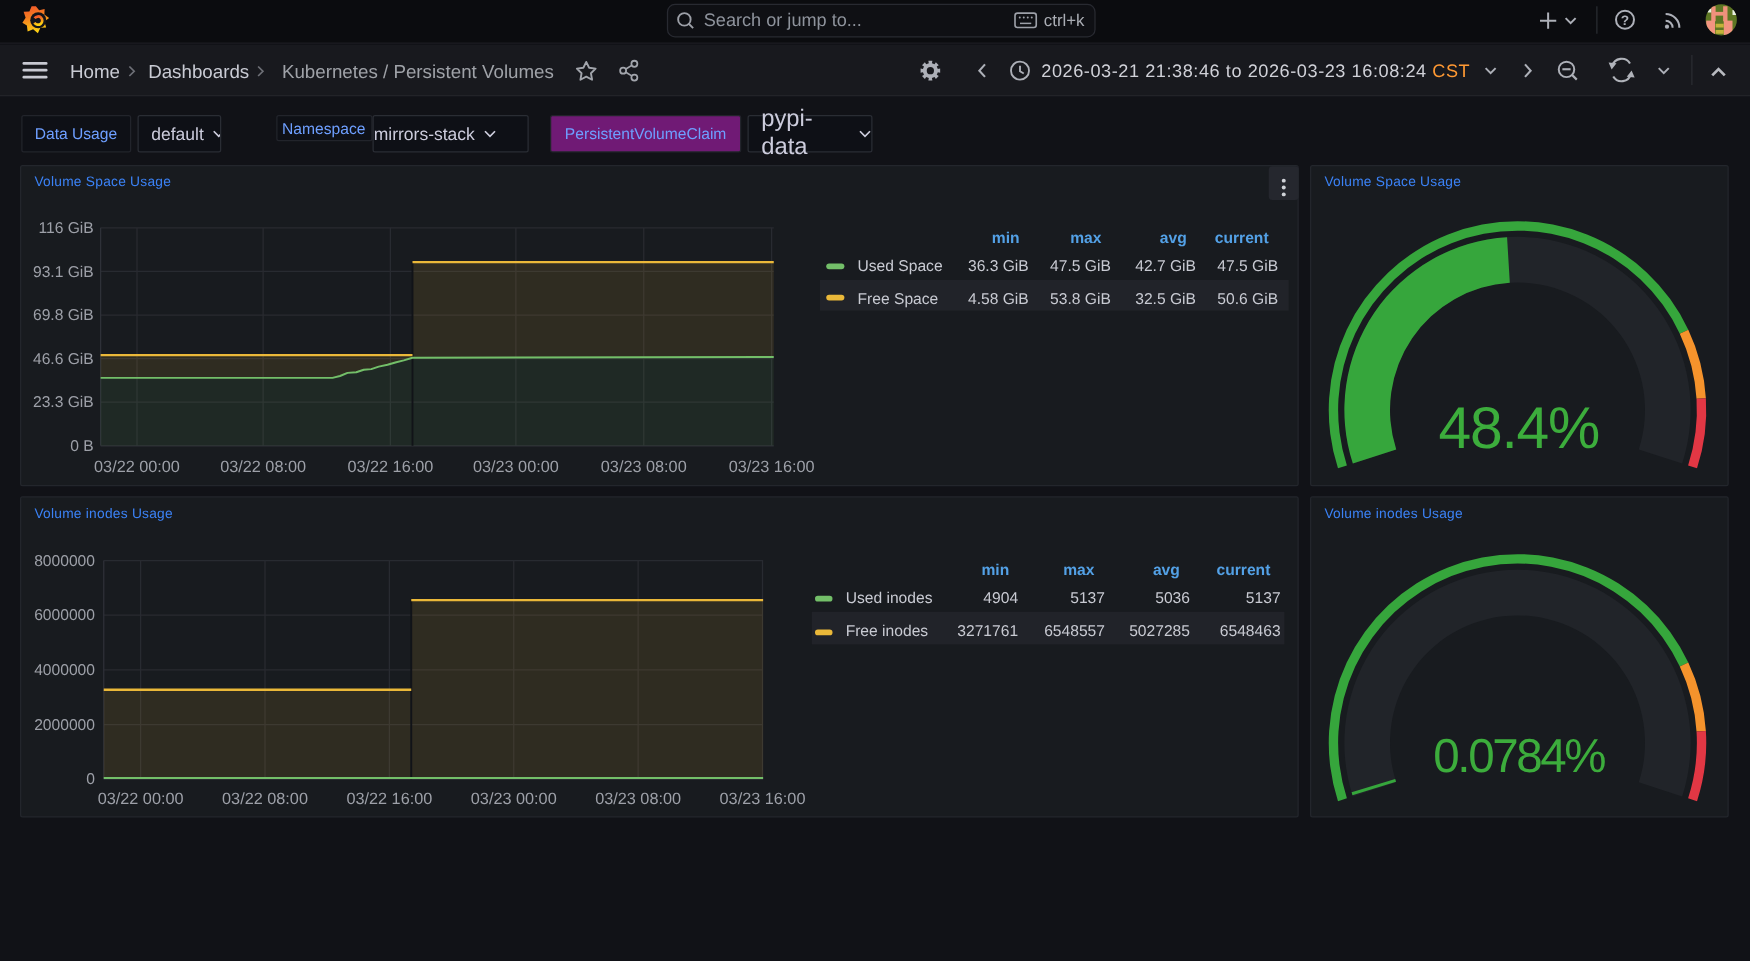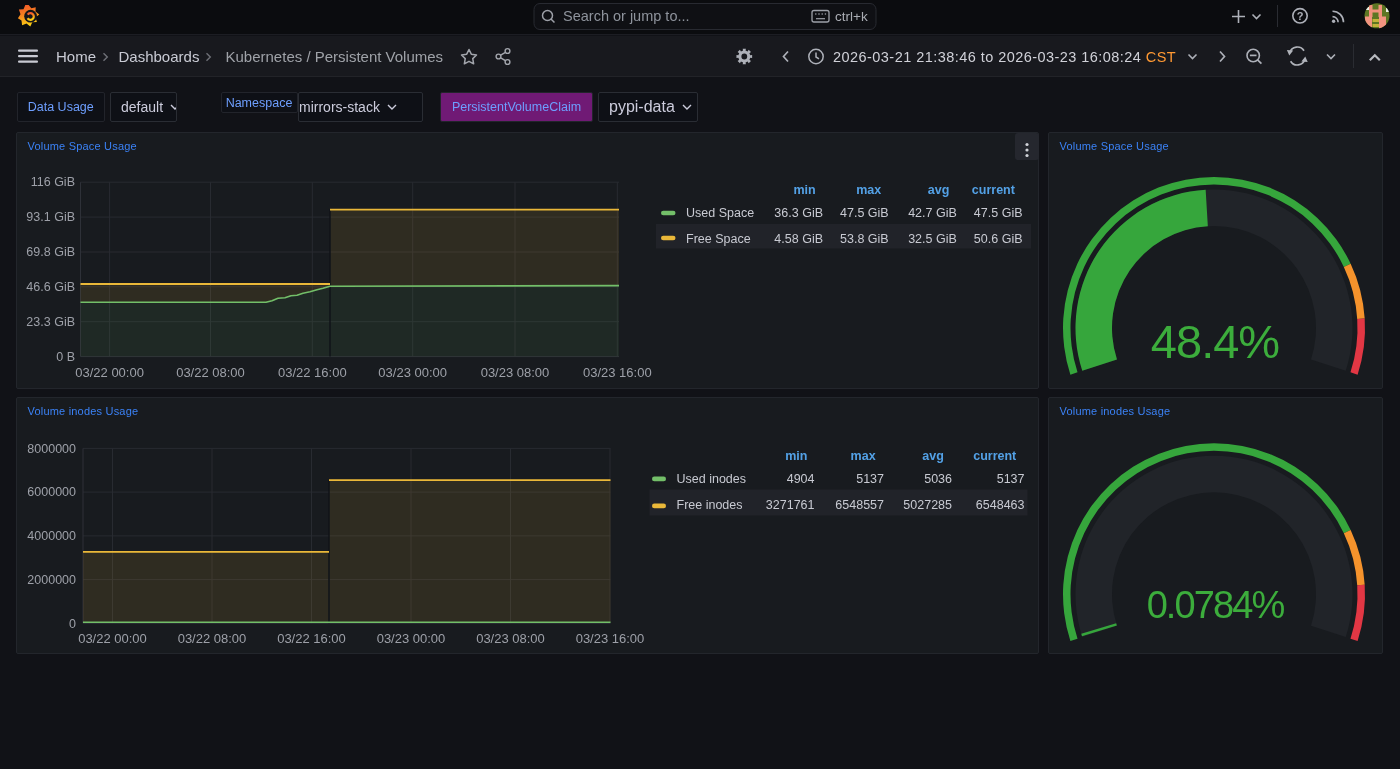--- a/index.html
+++ b/index.html
@@ -110,21 +110,21 @@
 
 <div class="abs" style="left:16.5px;top:92px;width:88.5px;height:30px;background:#0e1016;border:1px solid #22242b;border-radius:2px;color:#6e9fff;font-size:12.5px;font-weight:500;display:flex;align-items:center;justify-content:center;">Data Usage</div>
 <div class="abs" style="left:110px;top:92px;width:67px;height:30px;background:#0e1016;border:1px solid #2a2d34;border-radius:2px;color:#ccccdc;font-size:14px;display:flex;align-items:center;padding-left:10px;">default<svg width="12" height="12" style="margin-left:6px">
       <path d="M 2 4 L 6 8 L 10 4" fill="none" stroke="#ccccdc" stroke-width="1.4"></path>
     </svg></div>
 <div class="abs" style="left:208.5px;top:92px;width:77px;height:21px;background:#0e1016;border:1px solid #22242b;border-radius:2px;color:#6e9fff;font-size:12.5px;font-weight:500;display:flex;align-items:center;justify-content:center;margin-left:12px;">Namespace</div>
 <div class="abs" style="left:298px;top:92px;width:125px;height:30px;background:#0e1016;border:1px solid #2a2d34;border-radius:2px;color:#ccccdc;font-size:14px;display:flex;align-items:center;">mirrors-stack<svg width="12" height="12" style="margin-left:6px">
       <path d="M 2 4 L 6 8 L 10 4" fill="none" stroke="#ccccdc" stroke-width="1.4"></path>
     </svg></div>
 <div class="abs" style="left:440px;top:92px;width:153px;height:30px;background:#701a75;border:1px solid #22242b;border-radius:2px;color:#6e9fff;font-size:12.5px;font-weight:500;display:flex;align-items:center;justify-content:center;">PersistentVolumeClaim</div>
-<div class="abs" style="left:598px;top:92px;width:100px;height:30px;background:#0e1016;border:1px solid #2a2d34;border-radius:2px;color:#ccccdc;font-size:16px;display:flex;align-items:center;padding-left:10px;">pypi-data<svg width="12" height="12" style="margin-left:6px">
+<div class="abs" style="left:598px;top:92px;width:100px;height:30px;background:#0e1016;border:1px solid #2a2d34;border-radius:2px;color:#ccccdc;font-size:19px;display:flex;align-items:center;padding-left:10px;">pypi-data<svg width="12" height="12" style="margin-left:6px">
       <path d="M 2 4 L 6 8 L 10 4" fill="none" stroke="#ccccdc" stroke-width="1.4"></path>
     </svg></div>
 
 <div class="panel" style="left:16px;top:132px;width:1023px;height:257px;"></div>
 <div class="panel" style="left:1048px;top:132px;width:335px;height:257px;"></div>
 <div class="panel" style="left:16px;top:397px;width:1023px;height:257px;"></div>
 <div class="panel" style="left:1048px;top:397px;width:335px;height:257px;"></div>
 
 <div class="ptitle" style="left:27.5px;top:139.5px;">Volume Space Usage</div>
 <div class="ptitle" style="left:1059.5px;top:139.5px;">Volume Space Usage</div>

